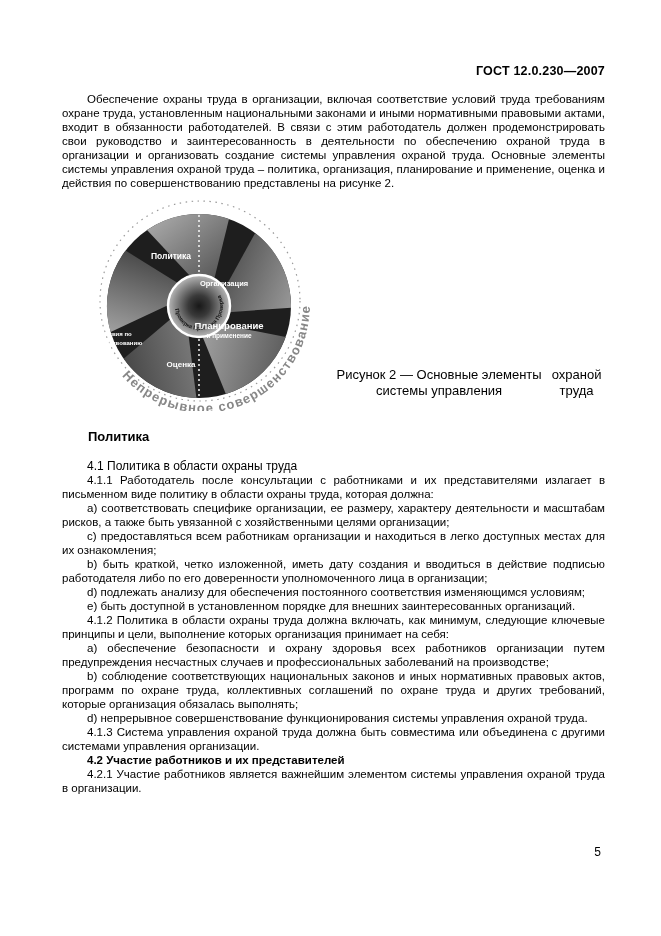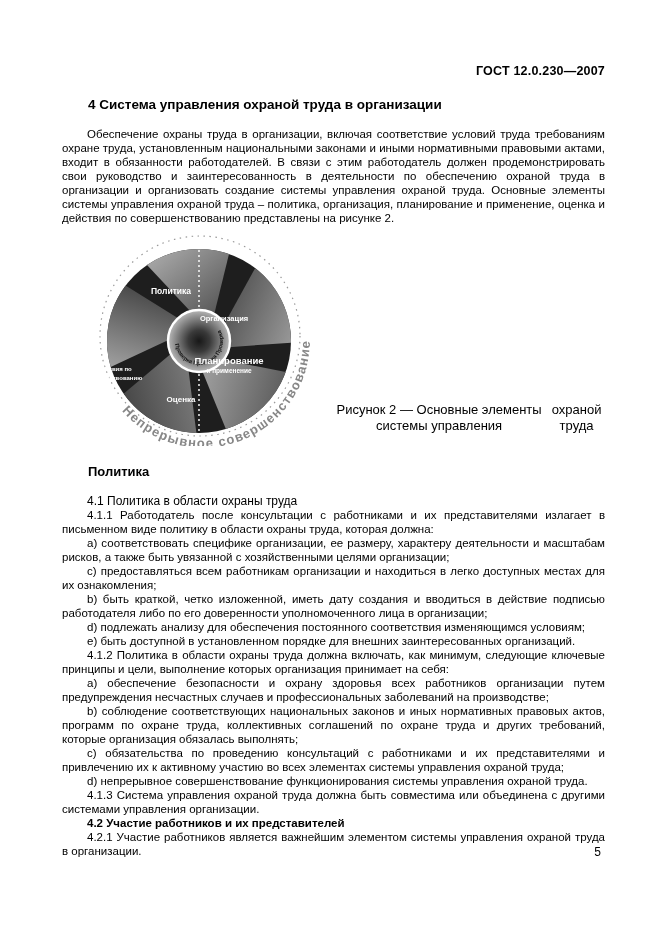--- a/index.html
+++ b/index.html
@@ -24,21 +24,20 @@
   .page-num { position:absolute; top:845px; right:60px; font-size:12px; }
   svg text { font-family:"Liberation Sans","DejaVu Sans",sans-serif; }
 </style>
 </head>
 <body>
 
 <div class="page">
 
   <div class="gost-num">ГОСТ 12.0.230—2007</div>
 
-  <h1 class="doc-h1">4 Система управления охраной труда в организации</h1>
 
   <p class="body intro">Обеспечение охраны труда в организации, включая соответствие условий труда требованиям охране труда, установленным национальными законами и иными нормативными правовыми актами, входит в обязанности работодателей. В связи с этим работодатель должен продемонстрировать свои руководство и заинтересованность в деятельности по обеспечению охраной труда в организации и организовать создание системы управления охраной труда. Основные элементы системы управления охраной труда – политика, организация, планирование и применение, оценка и действия по совершенствованию представлены на рисунке 2.</p>
 
   <div class="figure-row">
     <svg class="diagram" viewBox="0 0 250 212" aria-hidden="true">
       <defs>
         <linearGradient id="b1" x1="0" y1="0" x2="1" y2="1">
           <stop offset="0" stop-color="#b0b0b0"></stop>
             <stop offset="1" stop-color="#4f4f4f"></stop>
         </linearGradient>
@@ -113,20 +112,19 @@
   <p class="body h3">4.1 Политика в области охраны труда</p>
   <p class="body">4.1.1 Работодатель после консультации с работниками и их представителями излагает в письменном виде политику в области охраны труда, которая должна:</p>
   <p class="body">а) соответствовать специфике организации, ее размеру, характеру деятельности и масштабам рисков, а также быть увязанной с хозяйственными целями организации;</p>
   <p class="body">c) предоставляться всем работникам организации и находиться в легко доступных местах для их ознакомления;</p>
   <p class="body">b) быть краткой, четко изложенной, иметь дату создания и вводиться в действие подписью работодателя либо по его доверенности уполномоченного лица в организации;</p>
   <p class="body">d) подлежать анализу для обеспечения постоянного соответствия изменяющимся условиям;</p>
   <p class="body">e) быть доступной в установленном порядке для внешних заинтересованных организаций.</p>
   <p class="body">4.1.2 Политика в области охраны труда должна включать, как минимум, следующие ключевые принципы и цели, выполнение которых организация принимает на себя:</p>
   <p class="body">а) обеспечение безопасности и охрану здоровья всех работников организации путем предупреждения несчастных случаев и профессиональных заболеваний на производстве;</p>
   <p class="body">b) соблюдение соответствующих национальных законов и иных нормативных правовых актов, программ по охране труда, коллективных соглашений по охране труда и других требований, которые организация обязалась выполнять;</p>
-  <p class="body">c) обязательства по проведению консультаций с работниками и их представителями и привлечению их к активному участию во всех элементах системы управления охраной труда;</p>
   <p class="body">d) непрерывное совершенствование функционирования системы управления охраной труда.</p>
   <p class="body">4.1.3 Система управления охраной труда должна быть совместима или объединена с другими системами управления организации.</p>
   <p class="body h3b">4.2 Участие работников и их представителей</p>
   <p class="body">4.2.1 Участие работников является важнейшим элементом системы управления охраной труда в организации.</p>
 
   <div class="page-num">5</div>
 </div>
 
 </body></html>

